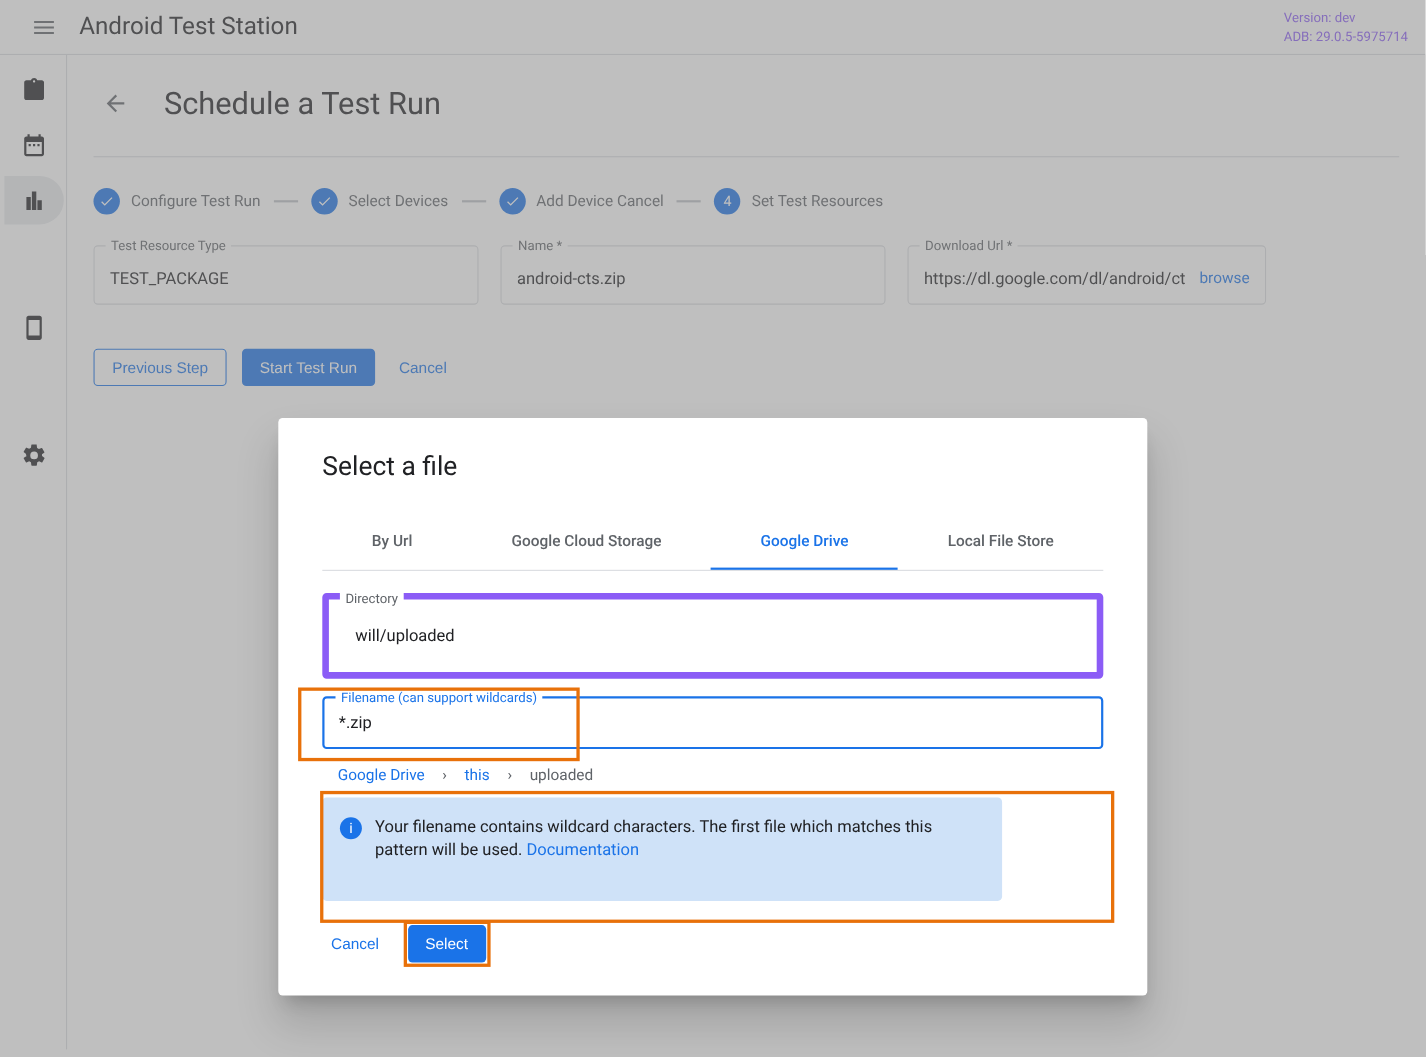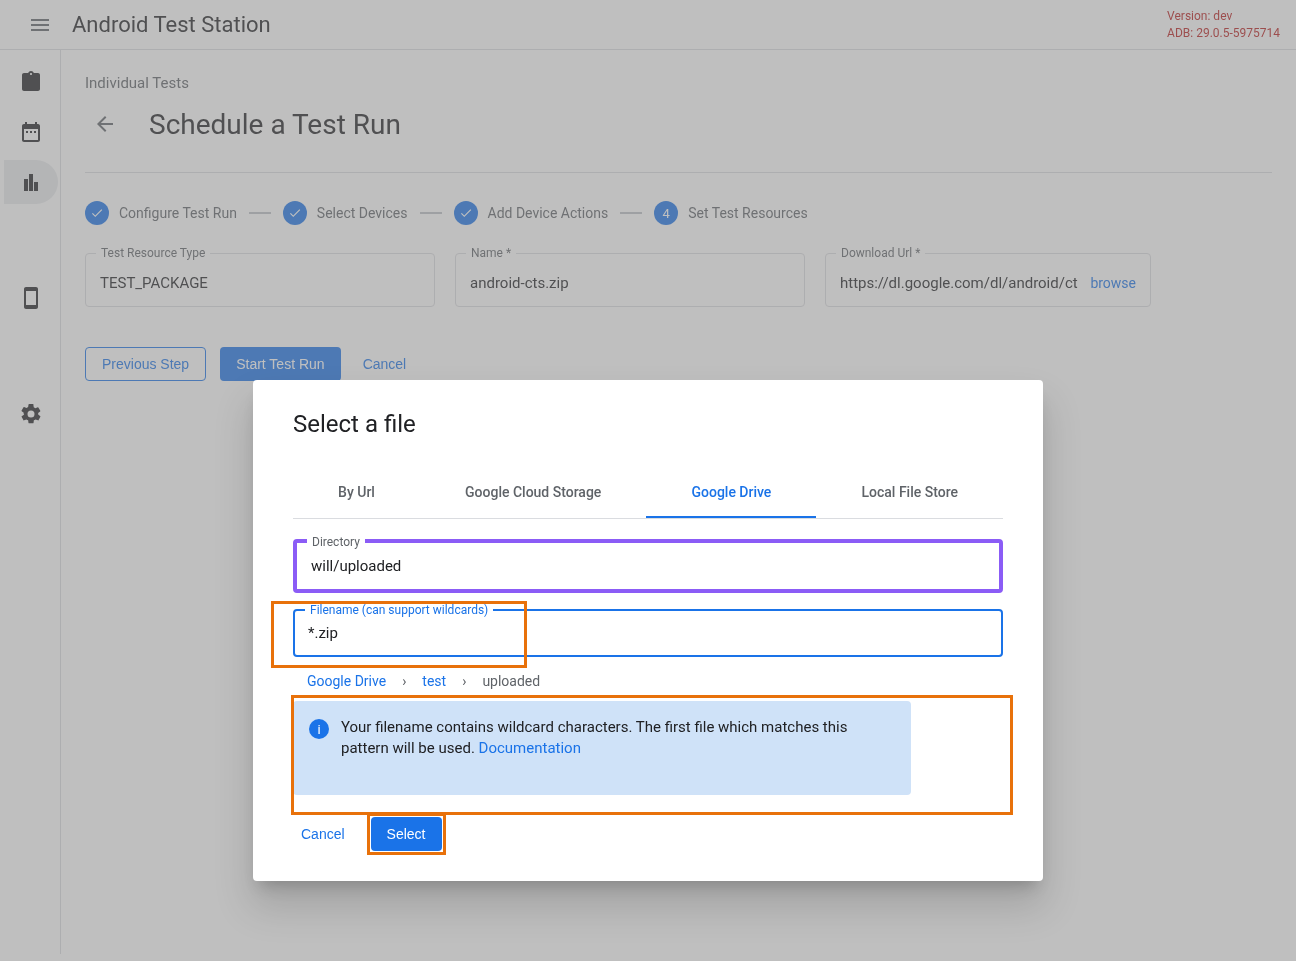--- a/index.html
+++ b/index.html
@@ -30,21 +30,21 @@
     .app-title {
       font-size: 22px;
       font-weight: 400;
       color: #202124;
       margin-left: 8px;
     }
     .header-right {
       margin-left: auto;
       text-align: left;
       font-size: 12px;
-      color: #b91c1c;
+      color: #8b5cf6;
       line-height: 1.4;
     }
     
     .body {
       display: flex;
       height: calc(100% - 57px);
     }
     .sidebar {
       width: 60px;
       background: #fff;
@@ -231,24 +231,24 @@
       padding: 16px 10px;
       cursor: pointer;
       border-bottom: 2px solid transparent;
     }
     .tab.active {
       color: #1a73e8;
       border-bottom: 2px solid #1a73e8;
       font-weight: 500;
     }
     .modal-field {
-      border: 4px solid #8b5cf6;
+      border: 6px solid #8b5cf6;
       border-radius: 4px;
       position: relative;
-      padding: 14px;
+      padding: 24px;
       margin-bottom: 16px;
     }
     .modal-field.focused {
       border: 2px solid #1a73e8;
       padding: 13px;
     }
     .modal-field-label {
       position: absolute;
       top: -8px;
       left: 10px;
@@ -361,21 +361,20 @@
     </div>
     <div class="sidebar-spacer"></div>
     <div class="sidebar-item">
       <svg width="24" height="24" viewBox="0 0 24 24" fill="currentColor">
           <path d="M19.14 12.94a7.14 7.14 0 0 0 .06-.94 7.14 7.14 0 0 0-.06-.94l2.03-1.58a.5.5 0 0 0 .12-.65l-1.92-3.32a.5.5 0 0 0-.61-.22l-2.39.96a7.03 7.03 0 0 0-1.63-.94l-.36-2.54A.5.5 0 0 0 14 2h-4a.5.5 0 0 0-.5.42l-.36 2.54c-.58.24-1.13.55-1.63.94l-2.39-.96a.5.5 0 0 0-.61.22L2.59 8.48a.5.5 0 0 0 .12.65l2.03 1.58c-.04.31-.06.63-.06.94s.2.63.6.94L2.71 14.17a.5.5 0 0 0-.12.65l1.92 3.32c.14.24.42.33.61.22l2.39-.96c.5.39 1.05.7 1.63.94l.36 2.54c.4.24.25.42.5.42h4c.25 0 .46-.18.5-.42l.36-2.54c.58-.24 1.13-.55 1.63-.94l2.39.96c.19.11.47.02.61-.22l1.92-3.32a.5.5 0 0 0-.12-.65l-2.03-1.58zM12 15.5A3.5 3.5 0 1 1 12 8.5a3.5 3.5 0 0 1 0 7z"></path>
         </svg>
     </div>
   </div>
 
   <div class="main">
-    <div class="section-label">Individual Tests</div>
     <div class="page-header-row">
       <div class="back-arrow">
         <svg width="24" height="24" viewBox="0 0 24 24" fill="currentColor">
             <path d="M20 11H7.83l5.59-5.59L12 4l-8 8 8 8 1.41-1.41L7.83 13H20z"></path>
           </svg>
       </div>
       <div class="page-title">Schedule a Test Run</div>
     </div>
     <hr class="content-divider">
 
@@ -397,21 +396,21 @@
         </div>
         <span class="step-label">Select Devices</span>
       </div>
       <div class="step-connector"></div>
       <div class="step">
         <div class="step-circle">
           <svg width="14" height="14" viewBox="0 0 24 24" fill="currentColor">
               <path d="M9 16.17 4.83 12 3.41 13.41 9 19l12-12-1.41-1.41z"></path>
             </svg>
         </div>
-        <span class="step-label">Add Device Actions</span>
+        <span class="step-label">Add Device Cancel</span>
       </div>
       <div class="step-connector"></div>
       <div class="step">
         <div class="step-circle">4</div>
         <span class="step-label">Set Test Resources</span>
       </div>
     </div>
 
     <div class="form-row">
       <div class="text-field" style="width:350px">
@@ -457,21 +456,21 @@
       <div class="modal-field focused">
         <span class="modal-field-label">Filename (can support wildcards)</span>
         <div class="modal-field-value">*.zip</div>
       </div>
       <div class="filename-highlight"></div>
     </div>
 
     <div class="breadcrumb">
       <span>Google Drive</span>
       <span class="chev">›</span>
-      <span>test</span>
+      <span>this</span>
       <span class="chev">›</span>
       <span class="breadcrumb-last">uploaded</span>
     </div>
 
     <div class="info-box-wrapper">
       <div class="info-box">
         <div class="info-icon">i</div>
         <div class="info-text">
           <span>Your filename contains wildcard characters. The first file which matches this pattern will be used. </span><a>Documentation</a>
         </div>

